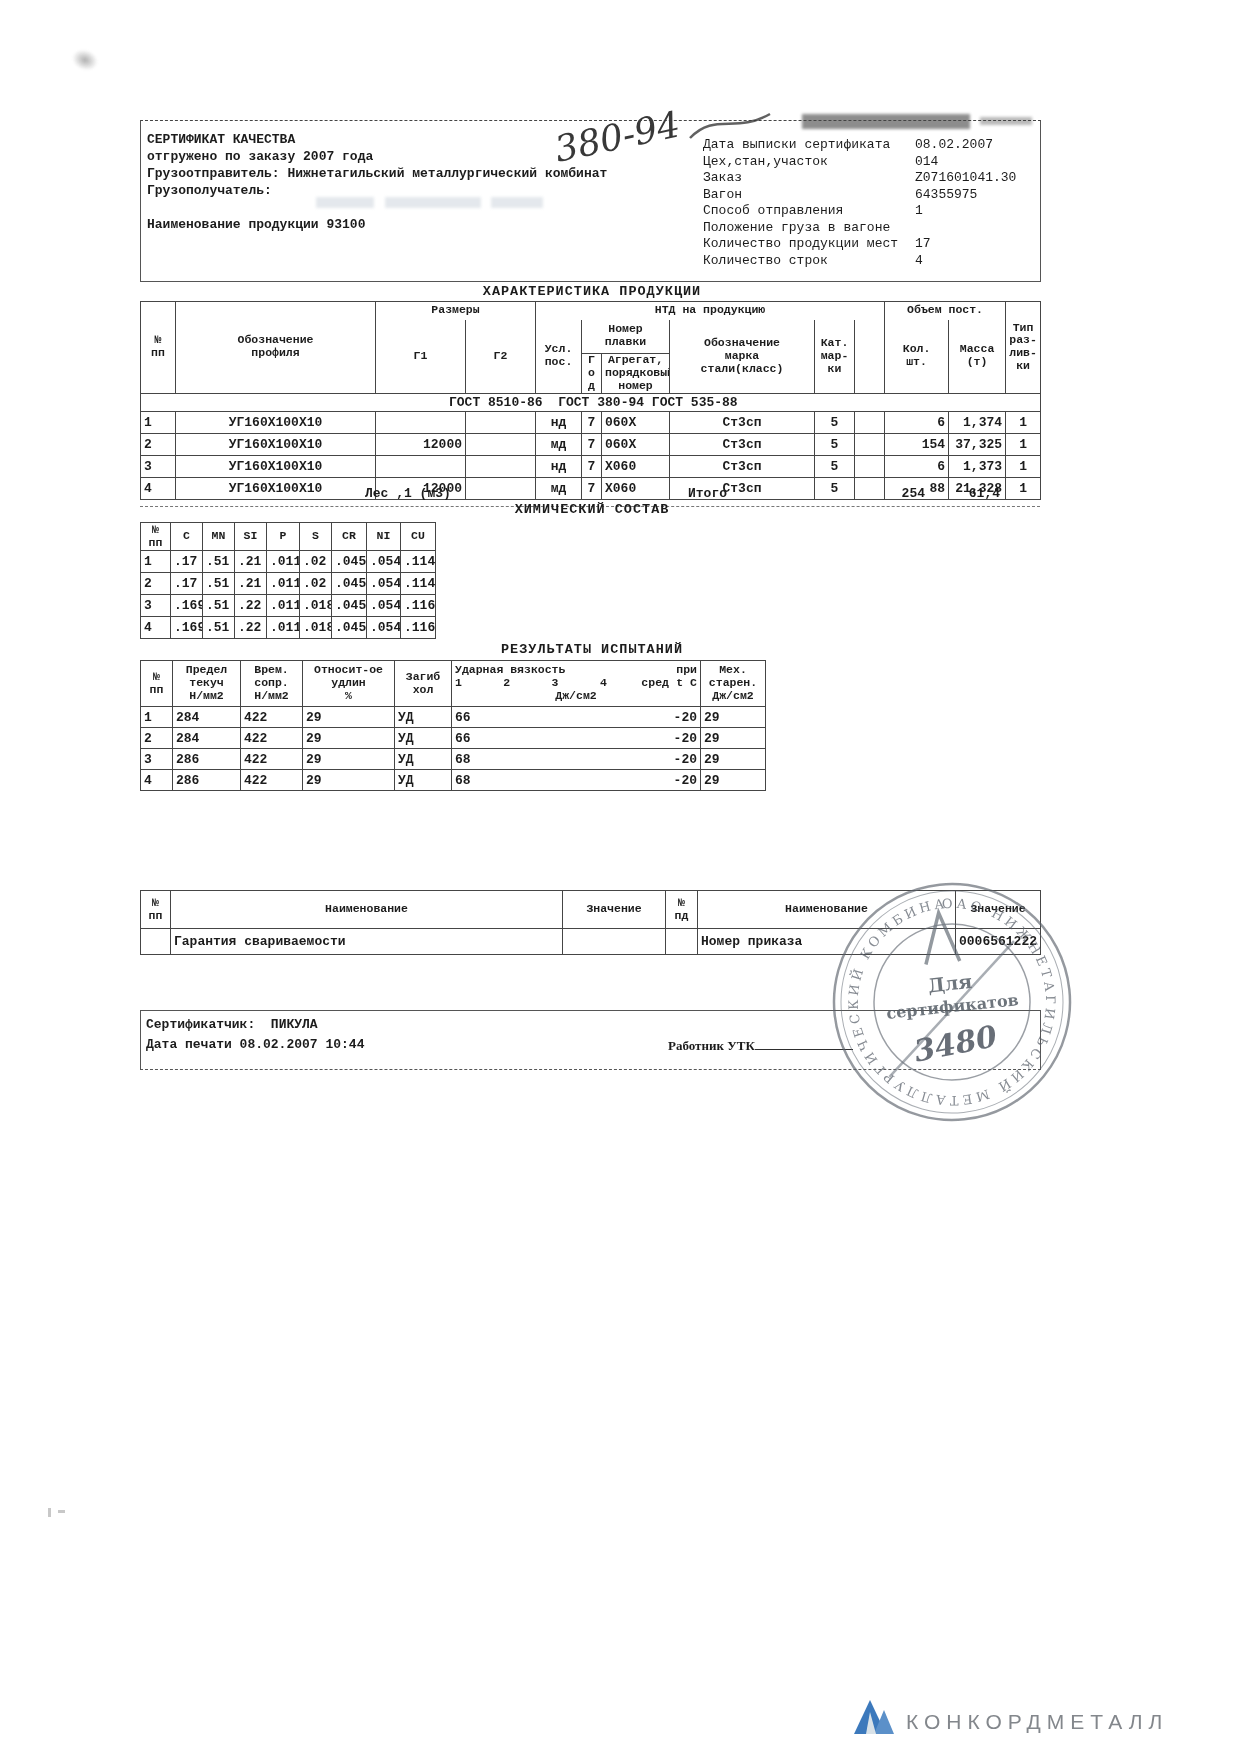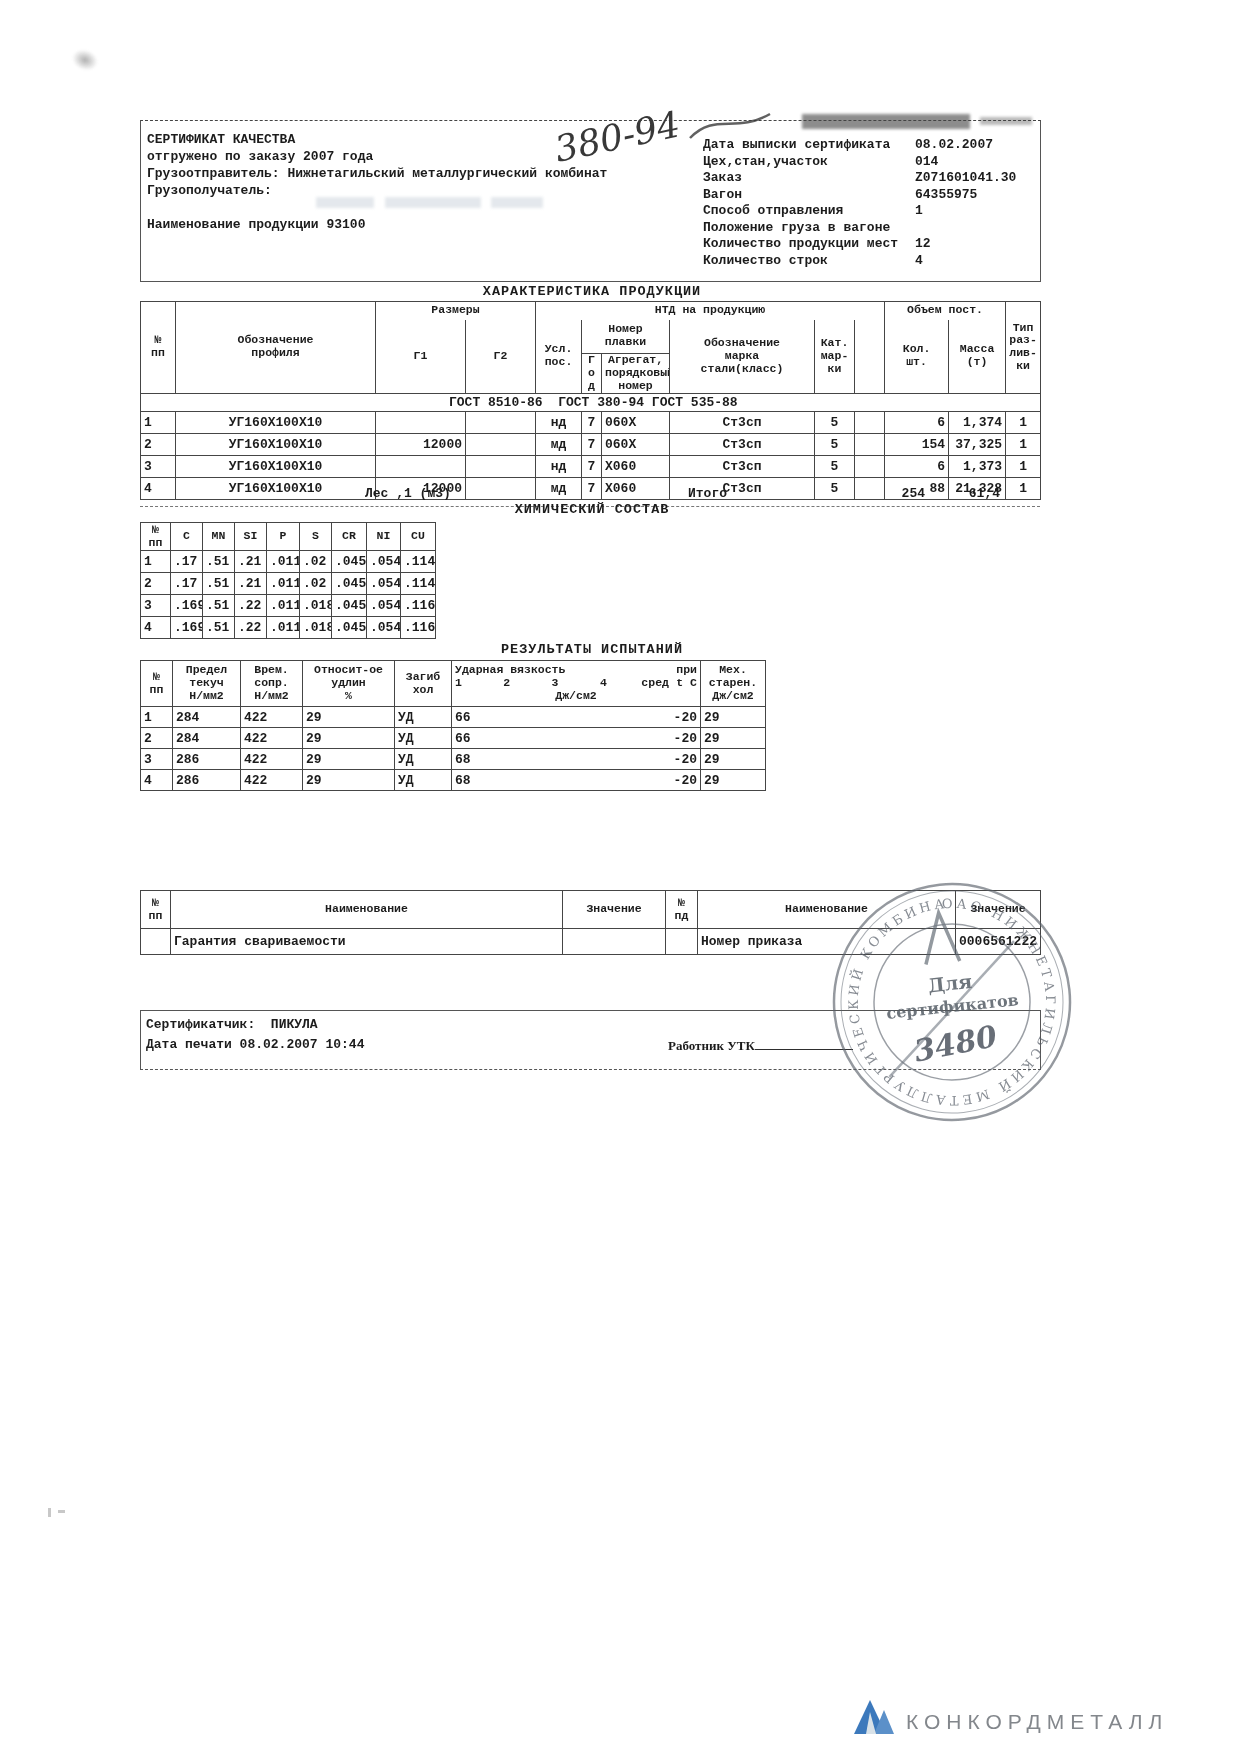--- a/index.html
+++ b/index.html
@@ -5,21 +5,21 @@
   html,body{margin:0;padding:0;background:#e8e6e2;}
   .page{position:relative;width:1240px;height:1754px;background:#ffffff;overflow:hidden;
         font-family:"Liberation Mono","DejaVu Sans Mono",monospace;color:#1c1c1c;padding-left:16px;}
   .abs{position:absolute;}
   .pre{white-space:pre-line;}
   
   .hdr-box{left:140px;top:120px;width:899px;height:160px;border:1px solid #555;
            border-top:1px dashed #444;}
   .hdr-left{left:6px;top:10px;font-size:13px;line-height:17px;font-weight:bold;}
   .hdr-left .row{white-space:pre;}
-  .hdr-right{left:562px;top:16px;font-size:13px;line-height:16.5px;font-weight:bold;}
+  .hdr-right{left:562px;top:16px;font-size:13px;line-height:16.5px;font-weight:normal;}
   .hdr-right .row{display:flex;}
   .hdr-right .lab{width:212px;white-space:pre;}
   .hdr-right .val{white-space:pre;}
   .gap{height:17px;}
   
   .blob{background:#1d1d1d;opacity:.5;filter:blur(1.5px);}
   .smudge{background:radial-gradient(closest-side,#8e8e8e,rgba(140,140,140,0));opacity:.7;filter:blur(1px);}
   .faint{background:#a9b6c4;opacity:.30;filter:blur(1.5px);}
   .mark{background:#9a9a9a;opacity:.55;}
   
@@ -96,21 +96,21 @@
       <div class="row">
           <span class="lab">Способ отправления</span>
           <span class="val">1</span>
         </div>
       <div class="row">
           <span class="lab">Положение груза в вагоне</span>
           <span class="val"></span>
         </div>
       <div class="row">
           <span class="lab">Количество продукции мест</span>
-          <span class="val">12</span>
+          <span class="val">17</span>
         </div>
       <div class="row">
           <span class="lab">Количество строк</span>
           <span class="val">4</span>
         </div>
     </div>
   </div>
 
   <svg class="abs" style="left:540px;top:100px;" width="250" height="85" viewBox="0 0 250 85">
     <path d="M150,38 C175,12 195,34 230,14" fill="none" stroke="#3a3a3a" stroke-width="2.5" opacity="0.8"></path>

